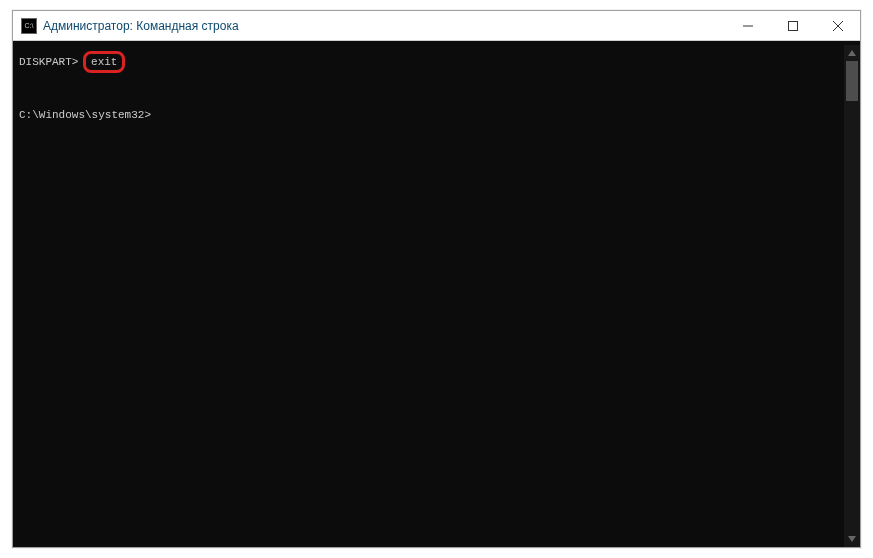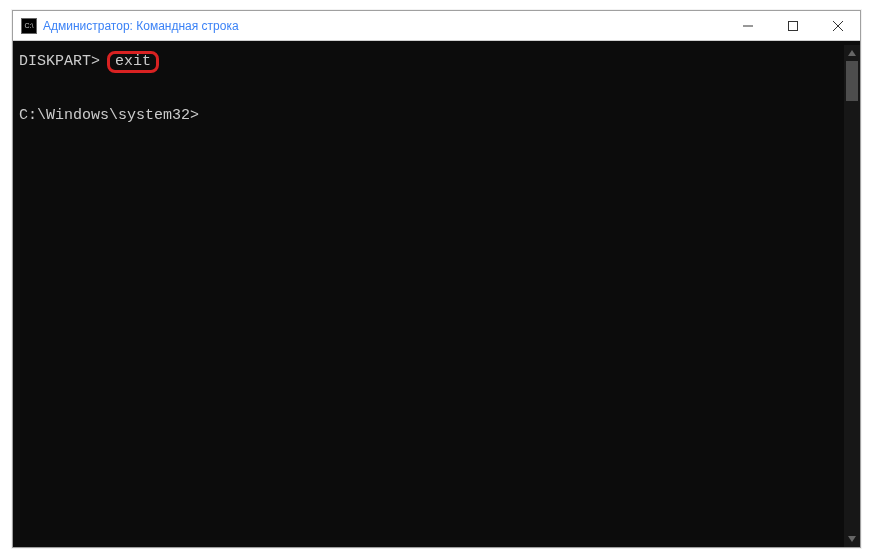--- a/index.html
+++ b/index.html
@@ -42,21 +42,21 @@
       align-items: center;
       justify-content: center;
       font-size: 7px;
       color: #ccc;
       font-family: sans-serif;
       overflow: hidden;
     }
     .titlebar-text {
       font-family: "Segoe UI", sans-serif;
       font-size: 12px;
-      color: #3b82f6;
+      color: #0c4a6e;
       flex: 1;
     }
     .titlectrls {
       display: flex;
       height: 100%;
     }
     .titlectrl {
       width: 45px;
       display: flex;
       align-items: center;
@@ -71,21 +71,21 @@
       display: flex;
       background: #0c0c0c;
       position: relative;
       border-top: 4px solid #0c0c0c;
     }
     .terminal {
       flex: 1;
       padding: 6px 6px 6px 6px;
       color: #cccccc;
       font-family: Consolas, "Courier New", monospace;
-      font-size: 15px;
+      font-size: 11px;
       line-height: 17px;
       white-space: pre;
       overflow: hidden;
     }
     .line { display: block; }
     .highlight-box {
       border: 3px solid #d92222;
       border-radius: 8px;
       padding: 0 5px;
       margin-left: -2px;

